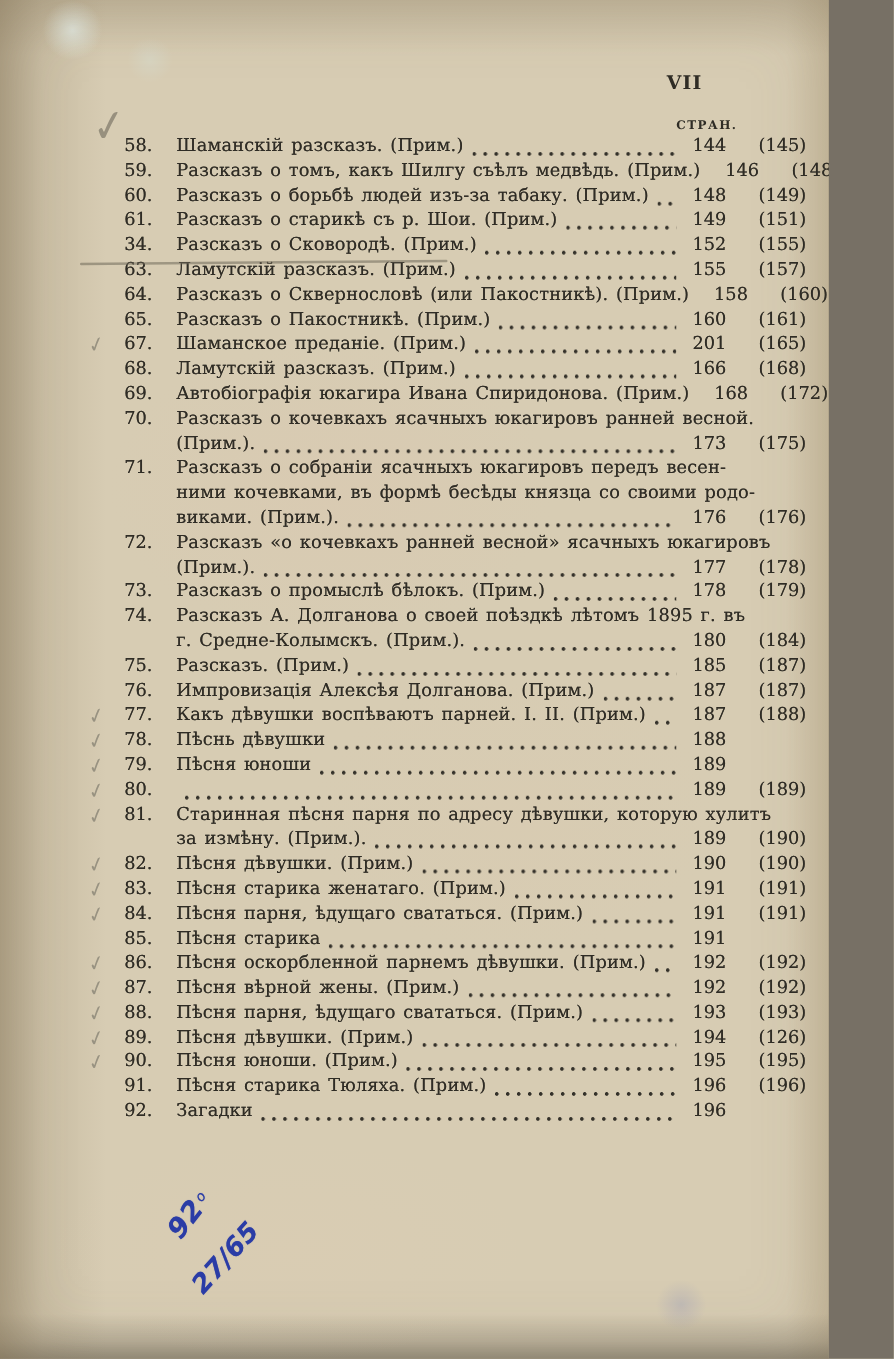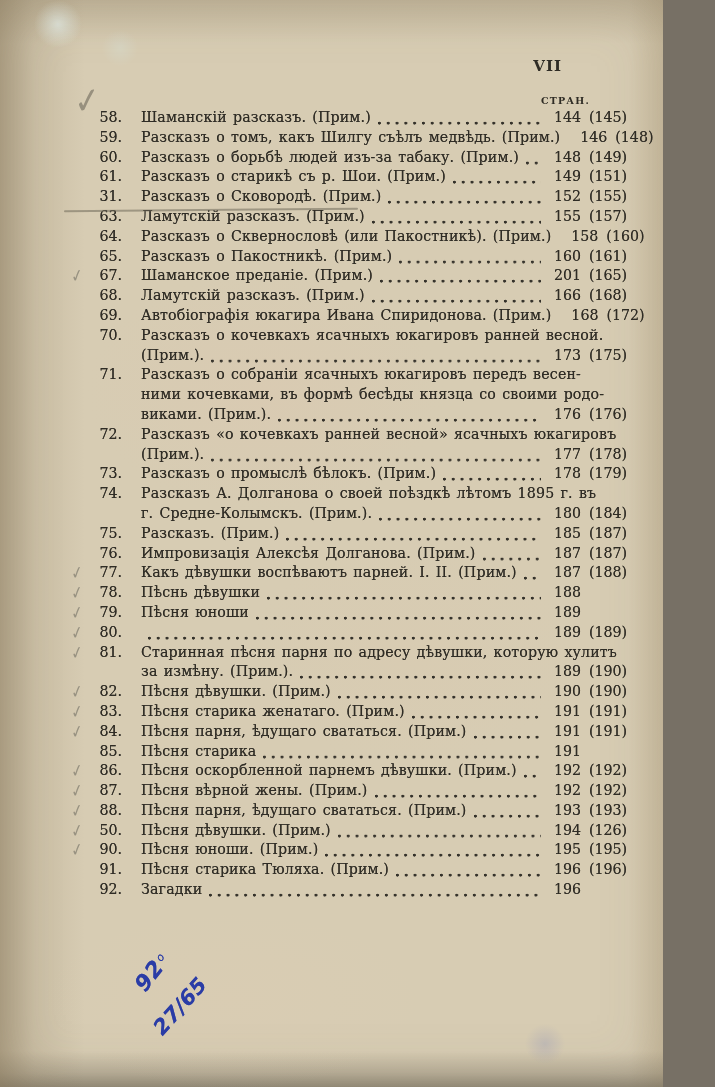--- a/index.html
+++ b/index.html
@@ -47,21 +47,21 @@
   .txt{letter-spacing:0.15px;word-spacing:1.5px;}
   .spacer{flex:1;}
   .leader{
     flex:1;align-self:stretch;
     margin:0 6px 0 7px;
     background-image:radial-gradient(circle at 1.4px 15px, #34312a 1.15px, rgba(0,0,0,0) 1.75px);
     background-size:8.8px 19.8px;
     background-repeat:repeat-x;
   }
   .pagecol{flex:0 0 34px;text-align:right;}
-  .parencol{flex:0 0 56px;margin-left:8px;}
+  .parencol{flex:0 0 56px;margin-left:8px;text-align:right;}
   .check{
     position:absolute;left:-25px;top:1px;
     color:#8a8576;opacity:0.8;
     font-family:"DejaVu Sans",sans-serif;
     font-size:15px;
     transform:rotate(-10deg) scaleY(1.2);
     text-shadow:none;
   }
   .check.large{
     font-size:32px;left:-22px;top:-16px;
@@ -118,21 +118,21 @@
         <span class="parencol">(149)</span>
       </div>
       <div class="row">
         <span class="num">61.</span>
         <span class="txt">Разсказъ о старикѣ съ р. Шои. (Прим.)</span>
         <span class="leader"></span>
         <span class="pagecol">149</span>
         <span class="parencol">(151)</span>
       </div>
       <div class="row">
-        <span class="num">31.</span>
+        <span class="num">34.</span>
         <span class="txt">Разсказъ о Сковородѣ. (Прим.)</span>
         <span class="leader"></span>
         <span class="pagecol">152</span>
         <span class="parencol">(155)</span>
       </div>
       <div class="row">
         <span class="num">63.</span>
         <span class="txt">Ламутскій разсказъ. (Прим.)</span>
         <span class="leader"></span>
         <span class="pagecol">155</span>
@@ -354,21 +354,21 @@
       <div class="row">
         <span class="check">✓</span>
         <span class="num">88.</span>
         <span class="txt">Пѣсня парня, ѣдущаго свататься. (Прим.)</span>
         <span class="leader"></span>
         <span class="pagecol">193</span>
         <span class="parencol">(193)</span>
       </div>
       <div class="row">
         <span class="check">✓</span>
-        <span class="num">50.</span>
+        <span class="num">89.</span>
         <span class="txt">Пѣсня дѣвушки. (Прим.)</span>
         <span class="leader"></span>
         <span class="pagecol">194</span>
         <span class="parencol">(126)</span>
       </div>
       <div class="row">
         <span class="check">✓</span>
         <span class="num">90.</span>
         <span class="txt">Пѣсня юноши. (Прим.)</span>
         <span class="leader"></span>

